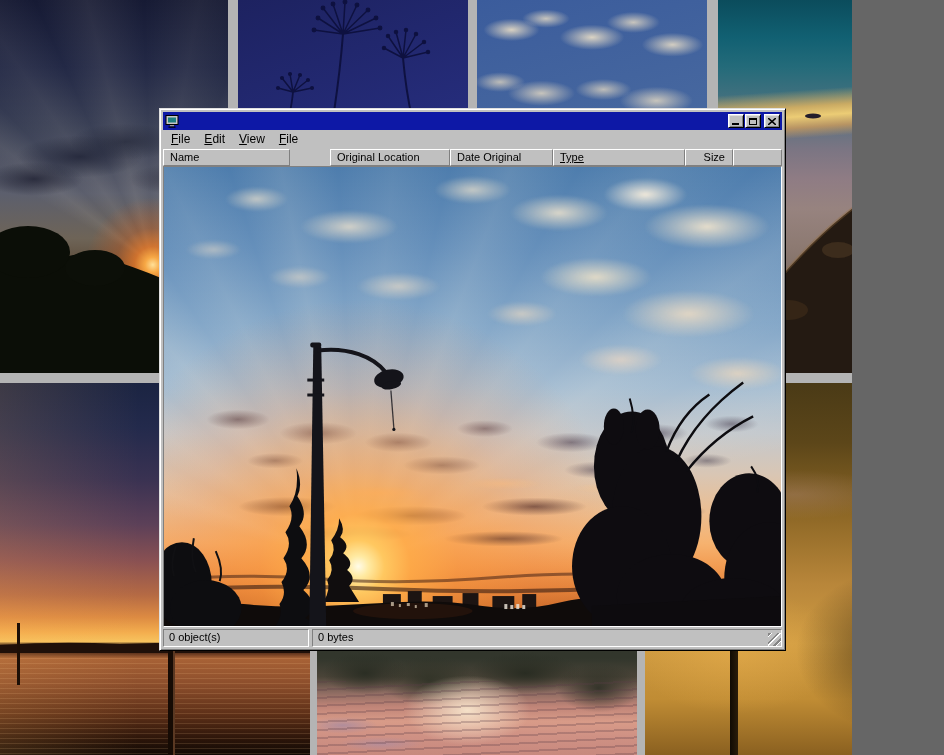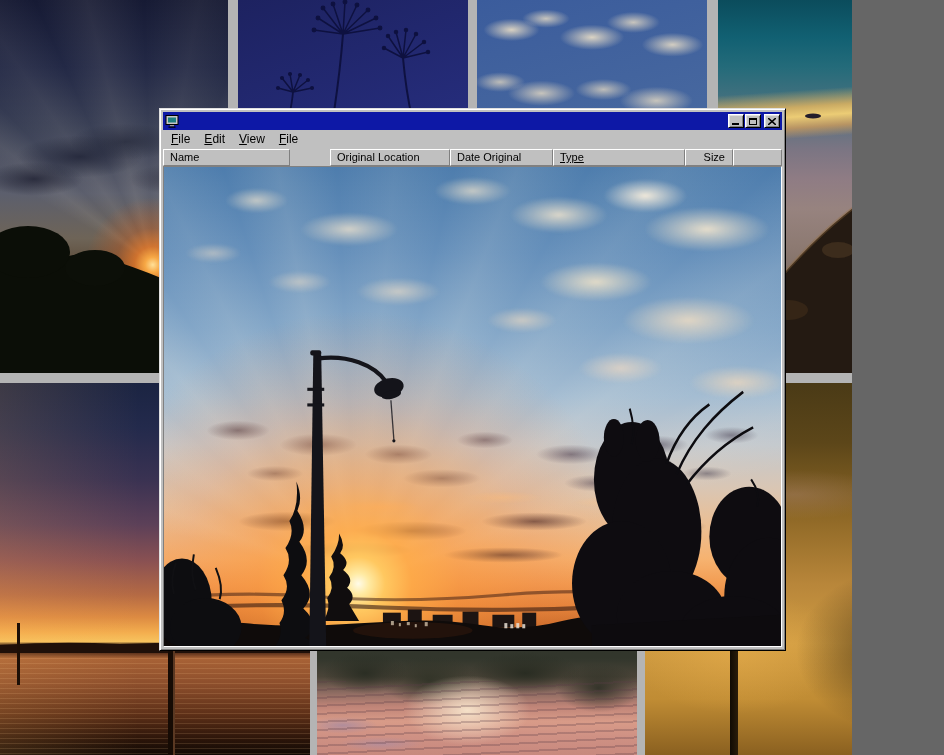--- a/index.html
+++ b/index.html
@@ -350,15 +350,22 @@
           <ellipse cx="588" cy="355" rx="40" ry="48"></ellipse>
           <ellipse cx="608" cy="412" rx="45" ry="56"></ellipse>
           <ellipse cx="572" cy="442" rx="52" ry="30"></ellipse>
         </g>
         <path d="M515,295 C530,262 552,238 582,216 M505,285 C515,258 530,240 548,228 M525,305 C545,280 568,262 592,250" fill="none" stroke="#0d0c10" stroke-width="2.5"></path>
         <path d="M468,232 q6,20 2,34 M590,300 q10,14 6,26" fill="none" stroke="#0d0c10" stroke-width="2"></path>
         <path d="M430,440 L620,430 L620,460 L430,460 Z" fill="#0d0b0e"></path>
       </svg>
     </div>
 
+    <div class="statusbar">
+      <div class="spanel sp1">0 object(s)</div>
+      <div class="spanel sp2">
+        <span>0 bytes</span>
+        <div class="grip"></div>
+      </div>
+    </div>
   </div>
 
 </div>
 
 </body></html>

